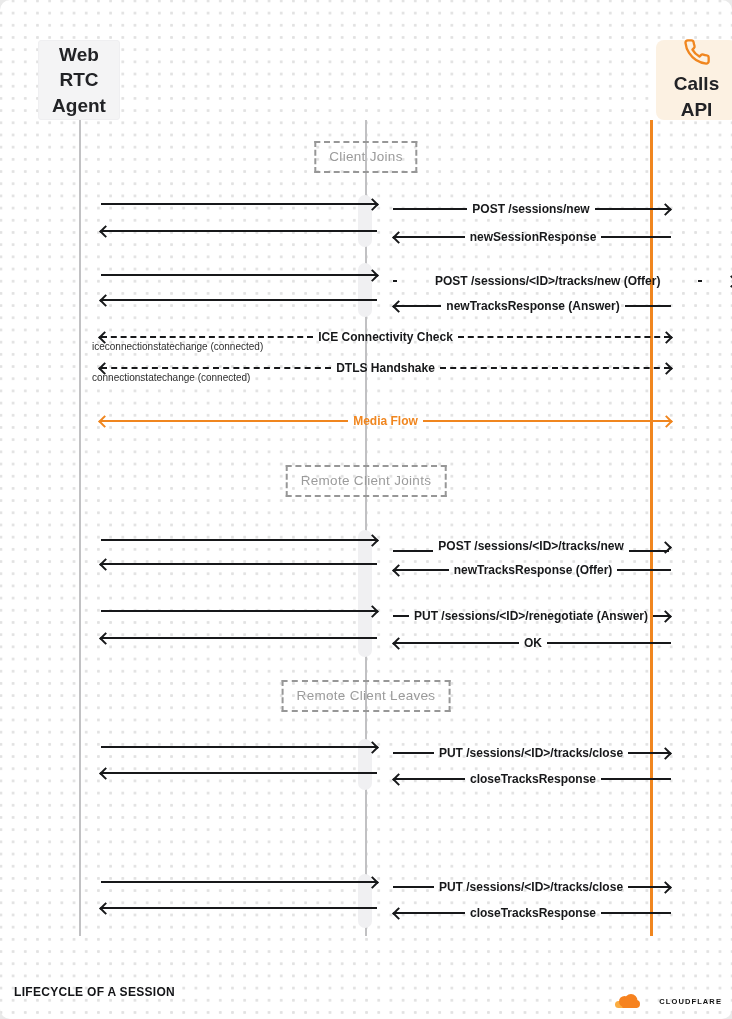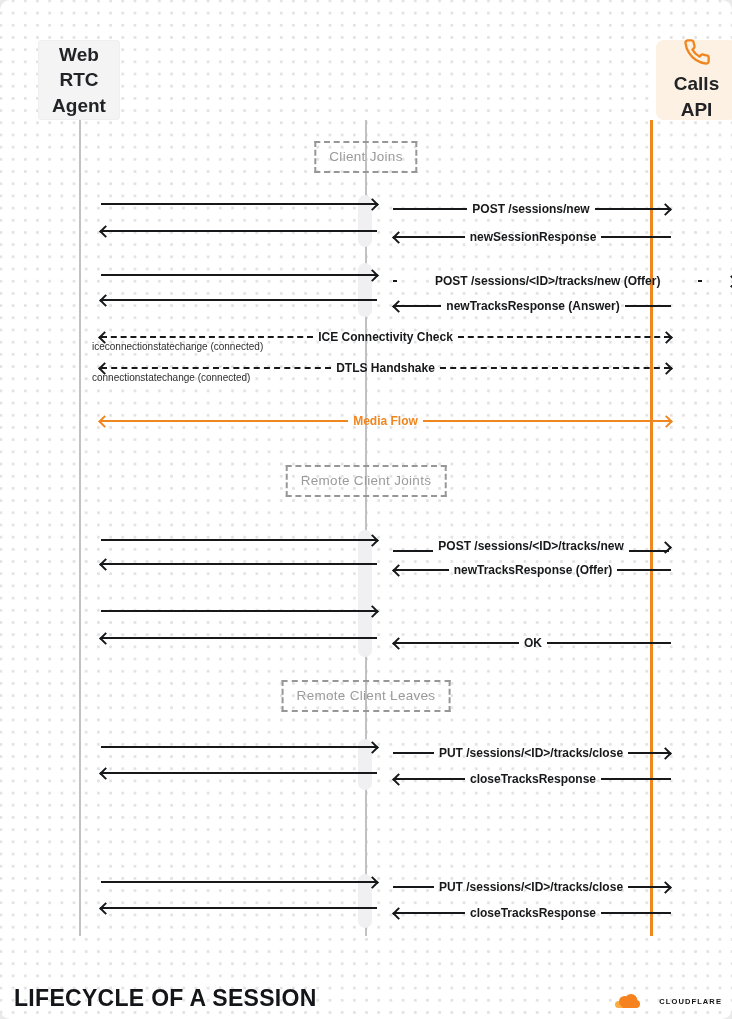--- a/index.html
+++ b/index.html
@@ -33,21 +33,21 @@
   .lbl{flex:0 0 auto;padding:0 5px;font-weight:bold;font-size:12px;color:var(--ink);white-space:nowrap;line-height:1;}
   .ch{flex:0 0 auto;width:9px;height:9px;border:0 solid var(--ink);box-sizing:border-box;}
   .cr{border-top-width:2.5px;border-right-width:2.5px;transform:rotate(45deg);margin-left:-8px;}
   .cl{border-top-width:2.5px;border-left-width:2.5px;transform:rotate(-45deg);margin-right:-8px;}
   .msg.orange .sg{border-top-color:var(--accent);}
   .msg.orange .lbl{color:var(--accent);}
   .msg.orange .ch{border-color:var(--accent);}
   
   .note{position:absolute;left:92px;font-size:10px;color:#2e2e2e;z-index:3;white-space:nowrap;}
   
-  .title{position:absolute;left:14px;top:985px;font-size:23px;font-weight:bold;letter-spacing:.3px;color:#141518;}
+  .title{position:absolute;left:14px;top:985px;font-size:12px;font-weight:bold;letter-spacing:.3px;color:#141518;}
   .logo{position:absolute;right:10px;top:993px;display:flex;align-items:center;gap:19px;}
   .brand{font-size:7.5px;font-weight:bold;letter-spacing:1.1px;color:#111;}
 </style>
 </head>
 <body>
 
 <div class="card">
 
   <div class="actor gray" style="left:38px;">
     <span>Web RTC Agent</span>
@@ -157,20 +157,26 @@
       <i class="sg"></i>
     </div>
   <div class="msg" style="left:374px;top:563px;width:277px;">
       <i class="ch cl"></i>
       <i class="sg"></i>
       <span class="lbl">newTracksResponse (Offer)</span>
       <i class="sg"></i>
     </div>
 
   <div class="msg" style="left:81px;top:604px;width:276px;">
+      <i class="sg"></i>
+      <i class="ch cr"></i>
+    </div>
+  <div class="msg" style="left:373px;top:609px;width:277px;">
+      <i class="sg"></i>
+      <span class="lbl">PUT /sessions/&lt;ID&gt;/renegotiate (Answer)</span>
       <i class="sg"></i>
       <i class="ch cr"></i>
     </div>
   <div class="msg" style="left:81px;top:631px;width:276px;">
       <i class="ch cl"></i>
       <i class="sg"></i>
     </div>
   <div class="msg" style="left:374px;top:636px;width:277px;">
       <i class="ch cl"></i>
       <i class="sg"></i>

